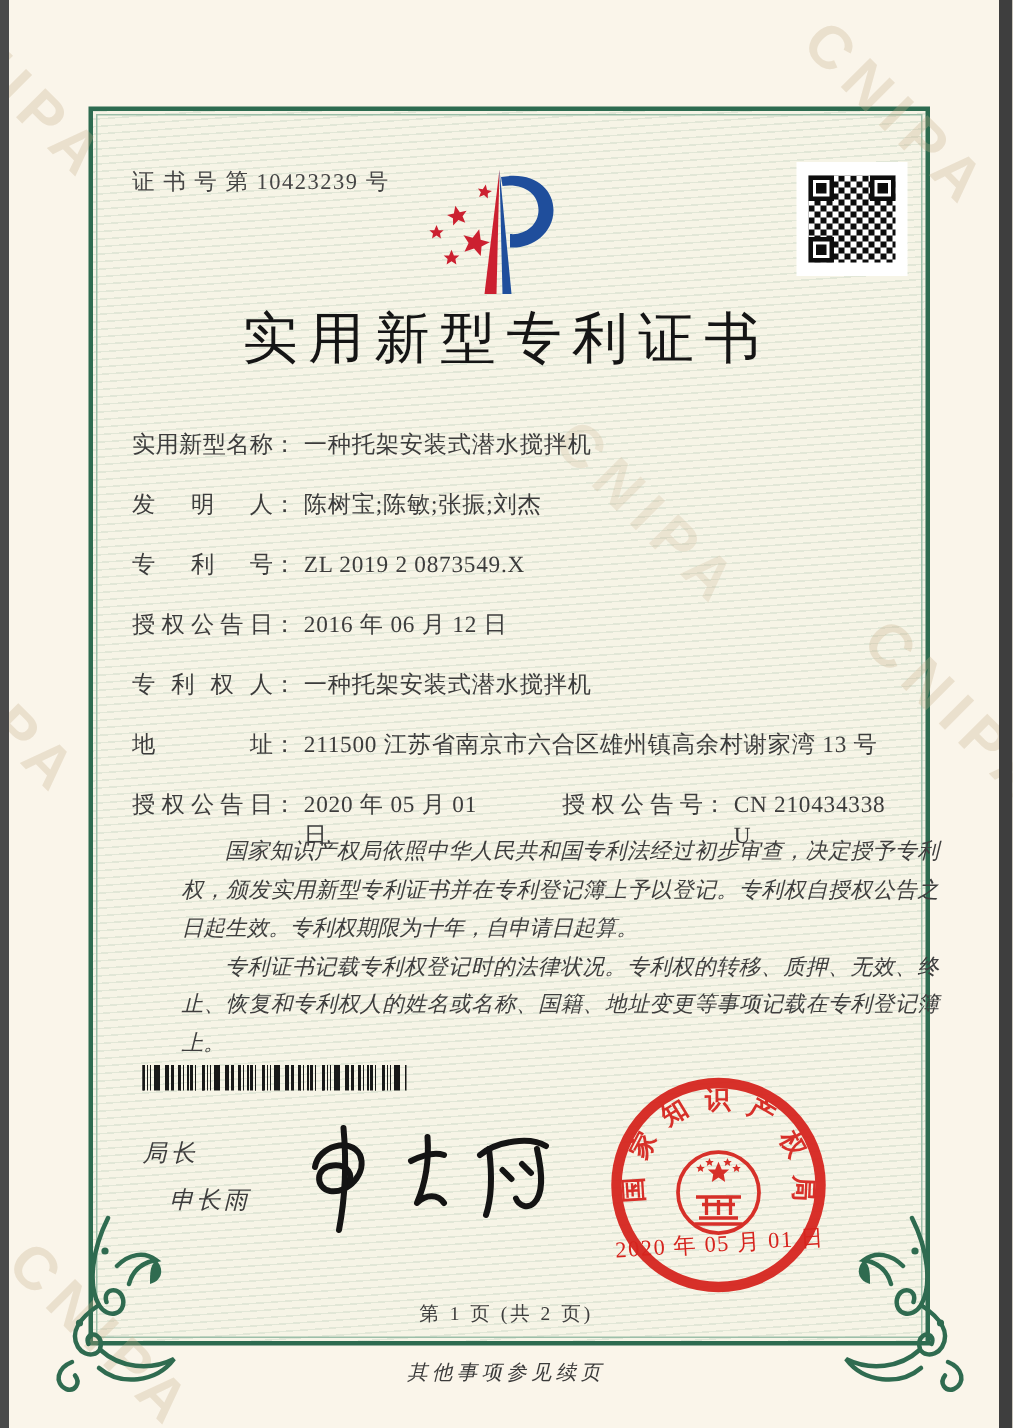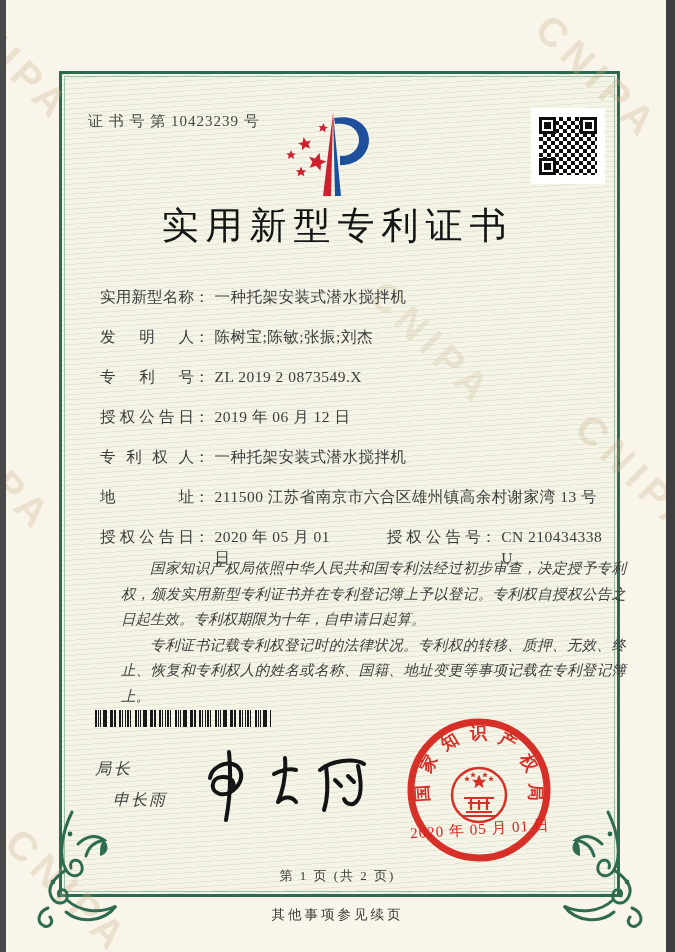--- a/index.html
+++ b/index.html
@@ -26,21 +26,21 @@
   .logo{left:282px;top:110px;z-index:2;}
   .qr{left:531px;top:108px;background:#fff;padding:9px 8px;z-index:2;}
   .qr-inner{position:relative;width:58px;height:58px;
             background:repeating-conic-gradient(#0d0d0d 0 25%,#fff 0 50%);background-size:8px 8px;}
   .qf{position:absolute;width:11px;height:11px;border:3px solid #0d0d0d;background:#fff;}
   .qf::after{content:"";position:absolute;left:2px;top:2px;width:7px;height:7px;background:#0d0d0d;}
   .qf.tl{left:0;top:0;} .qf.tr{right:0;top:0;} .qf.bl{left:0;bottom:0;}
   .title{left:0;right:0;top:201px;text-align:center;font-size:37px;font-weight:400;
          letter-spacing:7px;color:#151515;z-index:2;}
   
-  .fields{left:100px;top:286px;width:510px;z-index:2;}
+  .fields{left:88px;top:286px;width:510px;z-index:2;}
   .frow{display:flex;align-items:flex-start;margin-bottom:19px;font-size:15.5px;line-height:21px;color:#3c3c3c;}
   .flabel{display:inline-block;width:94px;text-align:justify;text-align-last:justify;flex:none;}
   .colon{flex:none;}
   .fvalue{margin-left:5px;letter-spacing:0.5px;}
   .gap{flex:none;width:46px;}
   
   .paras{left:88px;top:556px;width:505px;z-index:2;margin-left:33px;}
   .paras p{margin:0;text-indent:2em;font-size:14.5px;line-height:25.5px;color:#3e3e3e;
            text-align:justify;font-style:italic;}
   
@@ -52,21 +52,21 @@
   .sig-title{left:95px;top:759px;font-size:16px;letter-spacing:3px;font-style:italic;z-index:2;}
   .sig-name{left:95px;top:790px;font-size:16px;letter-spacing:2px;font-style:italic;z-index:2;margin-left:18px;}
   .sig-svg{left:182px;top:744px;z-index:2;}
   
   .seal{left:404px;top:715px;z-index:3;opacity:0.94;}
   .seal-date{left:400px;top:820px;width:160px;text-align:center;color:#d6241e;font-size:15px;
              letter-spacing:1px;transform:rotate(-3.5deg);z-index:4;}
   
   .page-no{left:0;right:0;top:867px;text-align:center;font-size:13px;letter-spacing:2px;color:#3d3d3d;z-index:2;}
   .cont-note{left:0;right:0;top:906px;text-align:center;font-size:13.5px;letter-spacing:3px;
-             color:#3a3a3a;z-index:2;}
+             color:#3a3a3a;font-style:italic;z-index:2;}
 </style>
 </head>
 <body>
 
 <div class="abs edge-left"></div>
 <div class="abs edge-right"></div>
 
 <div class="wm wm1">CNIPA</div>
 <div class="wm wm2">CNIPA</div>
 <div class="wm wm3">CNIPA</div>
@@ -154,21 +154,21 @@
     <span class="fvalue">陈树宝;陈敏;张振;刘杰</span>
   </div>
   <div class="frow">
     <span class="flabel">专利号</span>
       <span class="colon">：</span>
     <span class="fvalue">ZL 2019 2 0873549.X</span>
   </div>
   <div class="frow">
     <span class="flabel">授权公告日</span>
       <span class="colon">：</span>
-    <span class="fvalue">2019 年 06 月 12 日</span>
+    <span class="fvalue">2016 年 06 月 12 日</span>
   </div>
   <div class="frow">
     <span class="flabel">专利权人</span>
       <span class="colon">：</span>
     <span class="fvalue">一种托架安装式潜水搅拌机</span>
   </div>
   <div class="frow">
     <span class="flabel">地址</span>
       <span class="colon">：</span>
     <span class="fvalue">211500 江苏省南京市六合区雄州镇高余村谢家湾 13 号</span>

